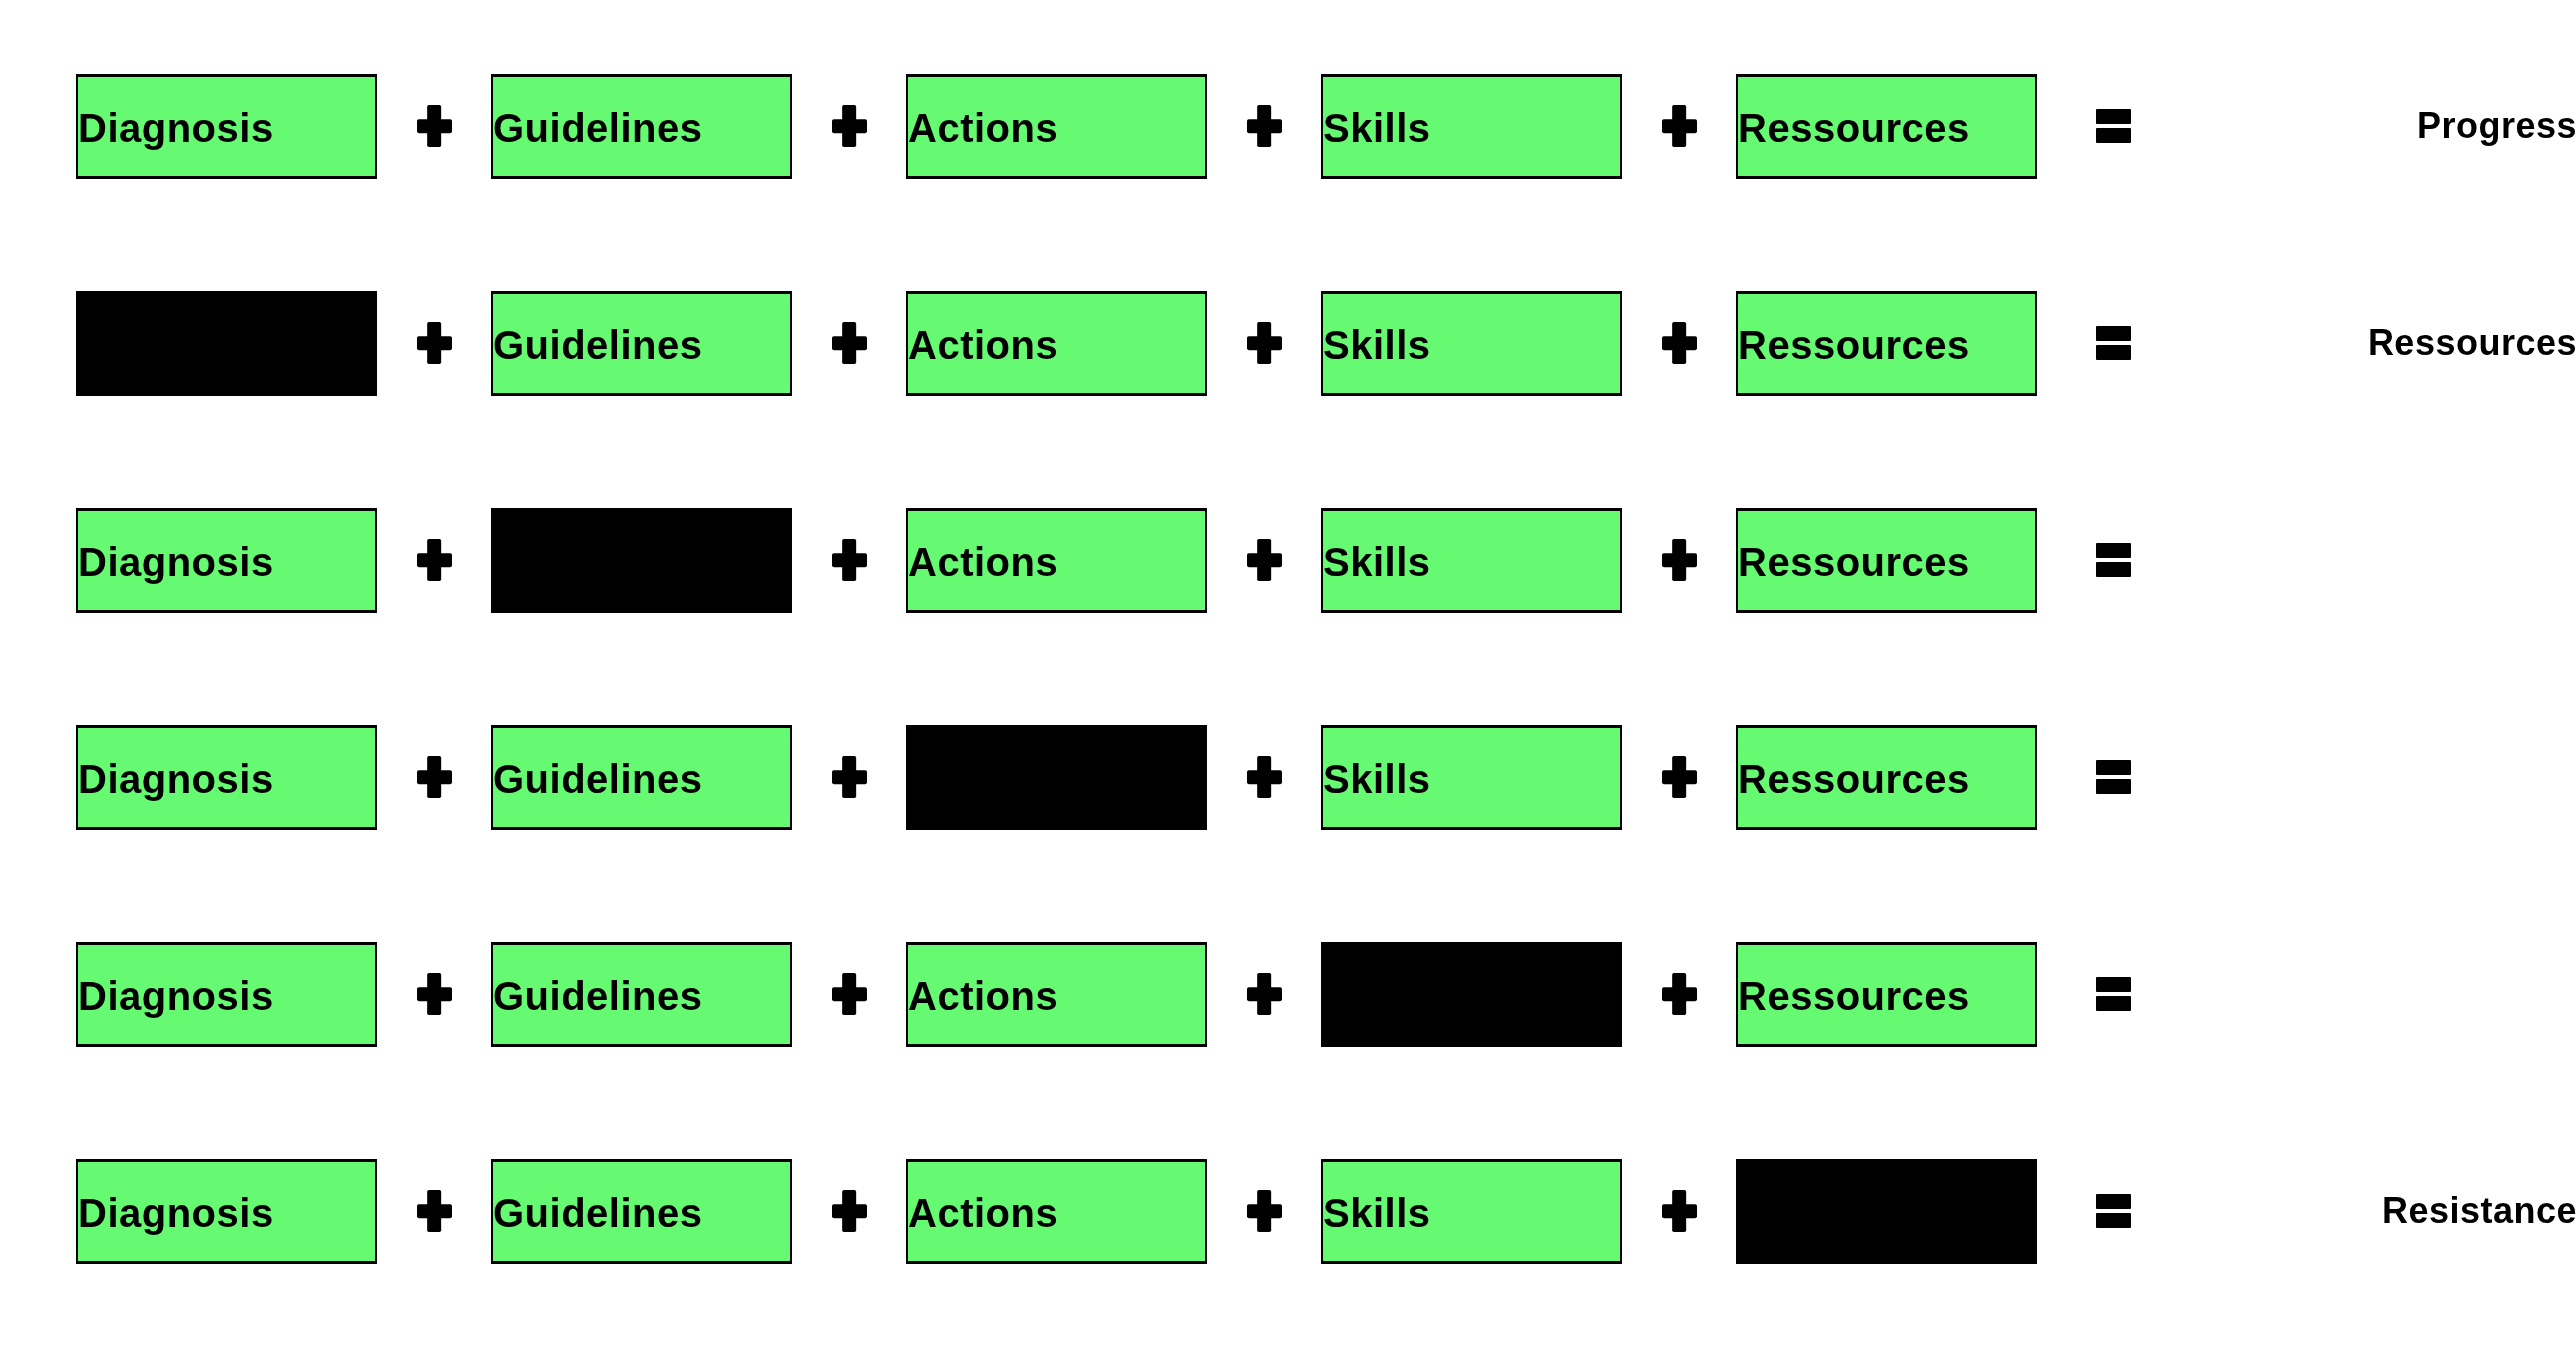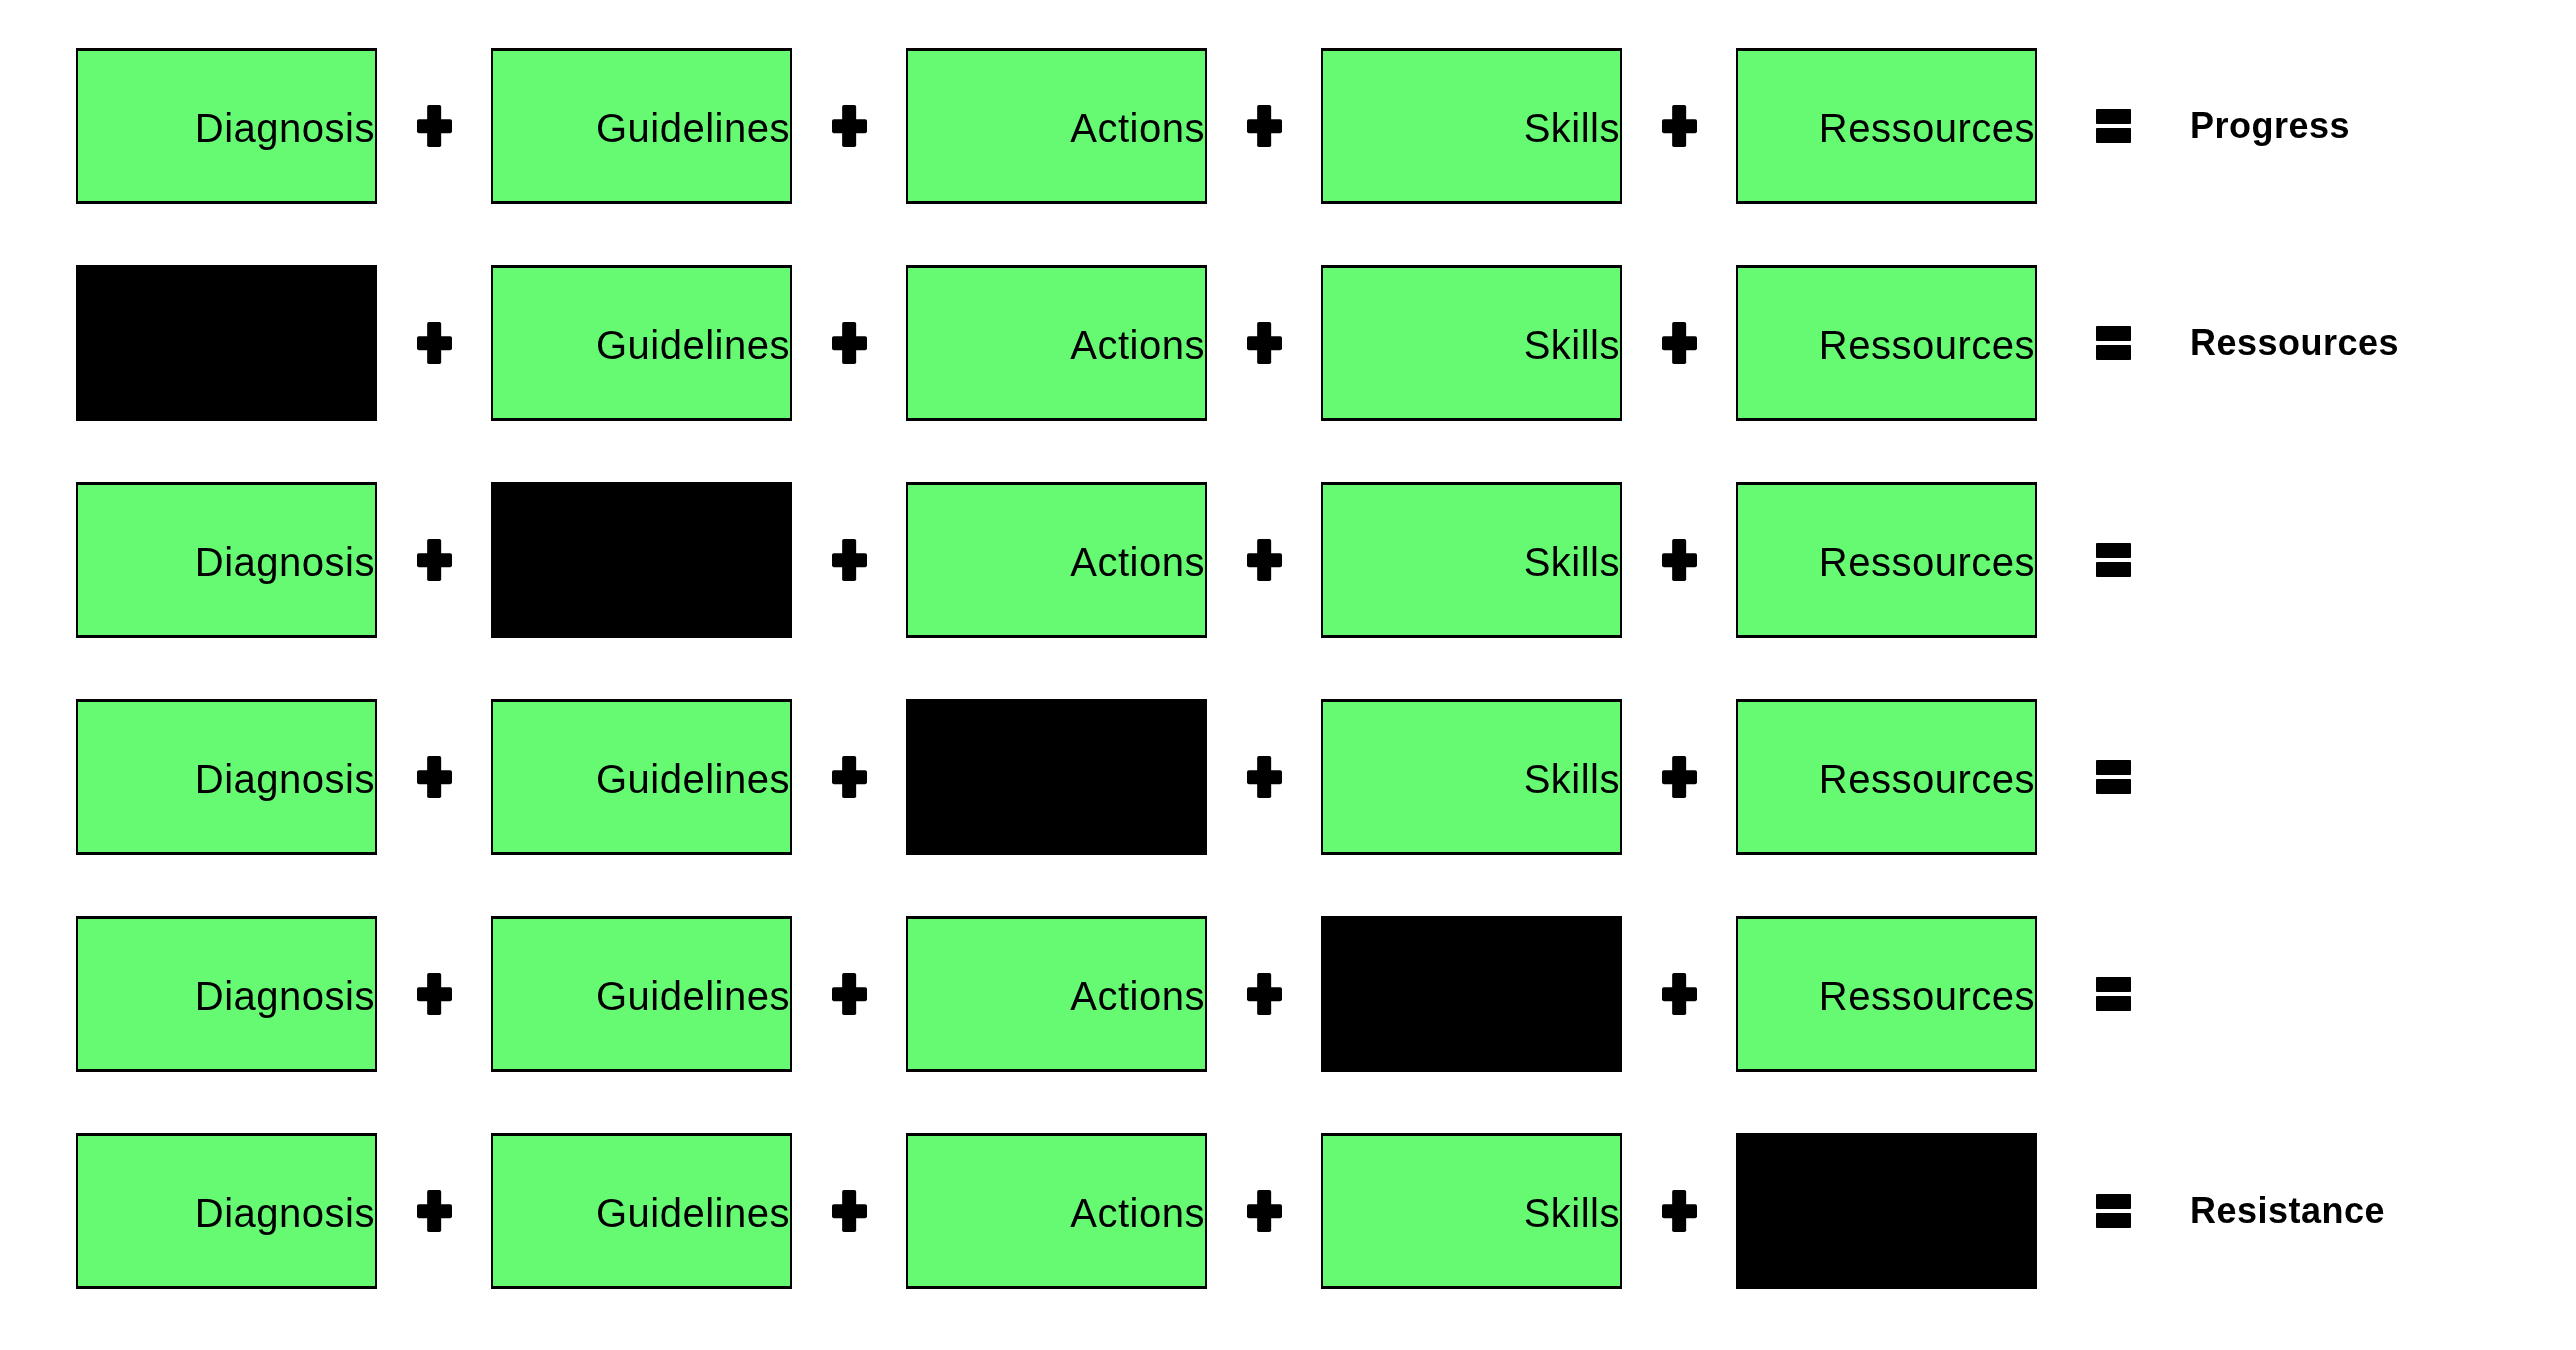--- a/index.html
+++ b/index.html
@@ -27,29 +27,30 @@
   .row {
     display: flex;
     align-items: center;
     height: 120px;
     margin-bottom: 97px;
   }
   .row:last-child { margin-bottom: 0; }
 
   .cell {
     width: 301px;
-    height: 156px;
+    height: 105px;
     flex: 0 0 301px;
     background: var(--green, #66FA73);
     border: 2.7px solid var(--black, #000);
     border-top-width: 3.6px;
     border-bottom-width: 3.6px;
     display: flex;
     align-items: center;
-    justify-content: flex-end;
+    justify-content: flex-start;
+    font-weight: bold;
   }
   .cell.blocked {
     background: var(--black, #000);
     border-color: var(--black, #000);
   }
   .cell-label {
     font-size: 40px;
     line-height: 1;
     letter-spacing: 0.5px;
     white-space: nowrap;
@@ -113,21 +114,21 @@
     width: 100%;
     background: var(--black, #000);
     border-radius: 0.9px;
   }
 
   .result-zone {
     width: 387px;
     flex: 0 0 387px;
     display: flex;
     align-items: center;
-    justify-content: flex-start;
+    justify-content: flex-end;
   }
   .result-label {
     font-size: 36px;
     font-weight: 700;
     line-height: 1;
     letter-spacing: 0.5px;
     white-space: nowrap;
   }
 </style>
 </head>

